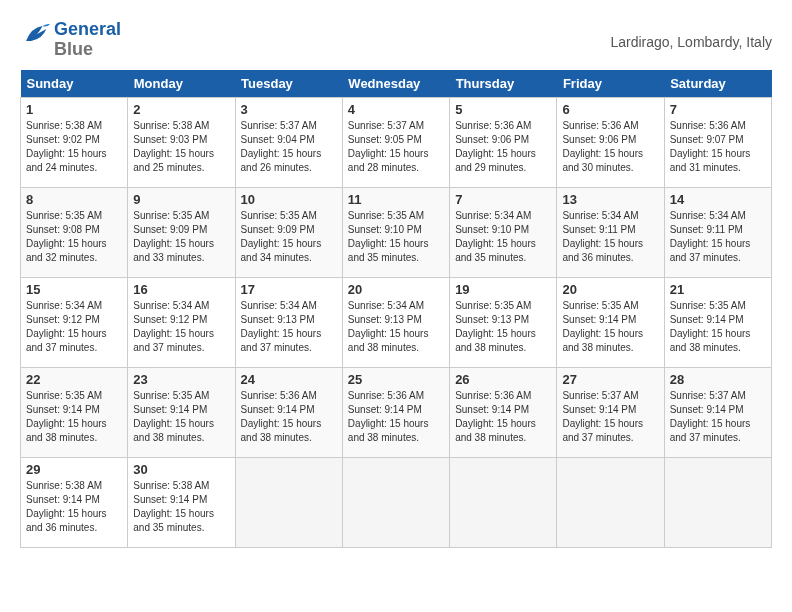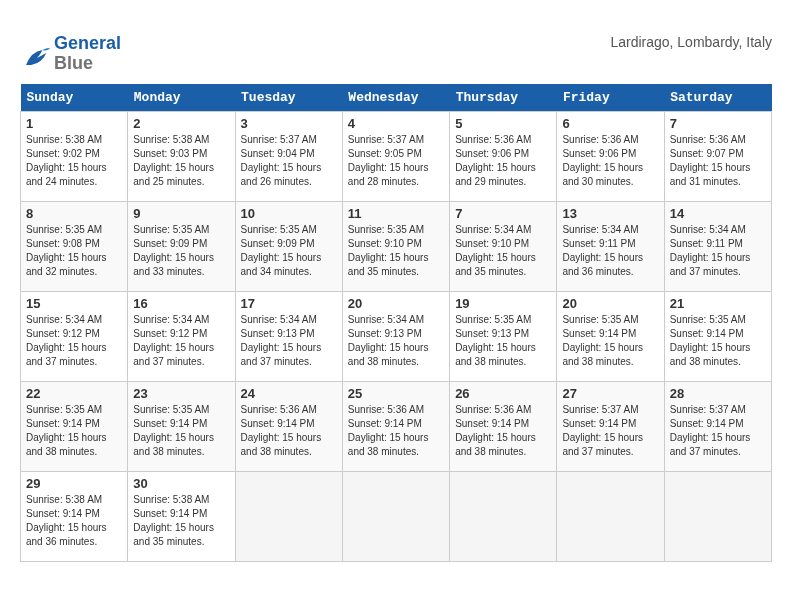--- a/index.html
+++ b/index.html
@@ -11,23 +11,22 @@
       padding: 20px;
     }
     .header-area {
       display: flex;
       justify-content: space-between;
       align-items: flex-start;
       margin-bottom: 10px;
     }
     .logo {
       display: flex;
-      align-items: flex-end;
+      align-items: flex-start;
       gap: 4px;
-      margin-top: 14px;
     }
     .logo-text {
       font-size: 18px;
       font-weight: bold;
       color: #333;
       line-height: 1.1;
     }
     .logo-text span {
       color: #1a5fa8;
     }
@@ -53,21 +52,20 @@
       border-collapse: collapse;
       table-layout: fixed;
     }
     th {
       background-color: #1a5fa8;
       color: #fff;
       text-align: left;
       padding: 6px 6px;
       font-size: 13px;
       font-weight: bold;
-      font-family: Liberation Mono, monospace;
     }
     td {
       border: 1px solid #ccc;
       vertical-align: top;
       padding: 4px 5px;
       font-size: 10px;
       color: #333;
       height: 90px;
       background: #fff;
     }

